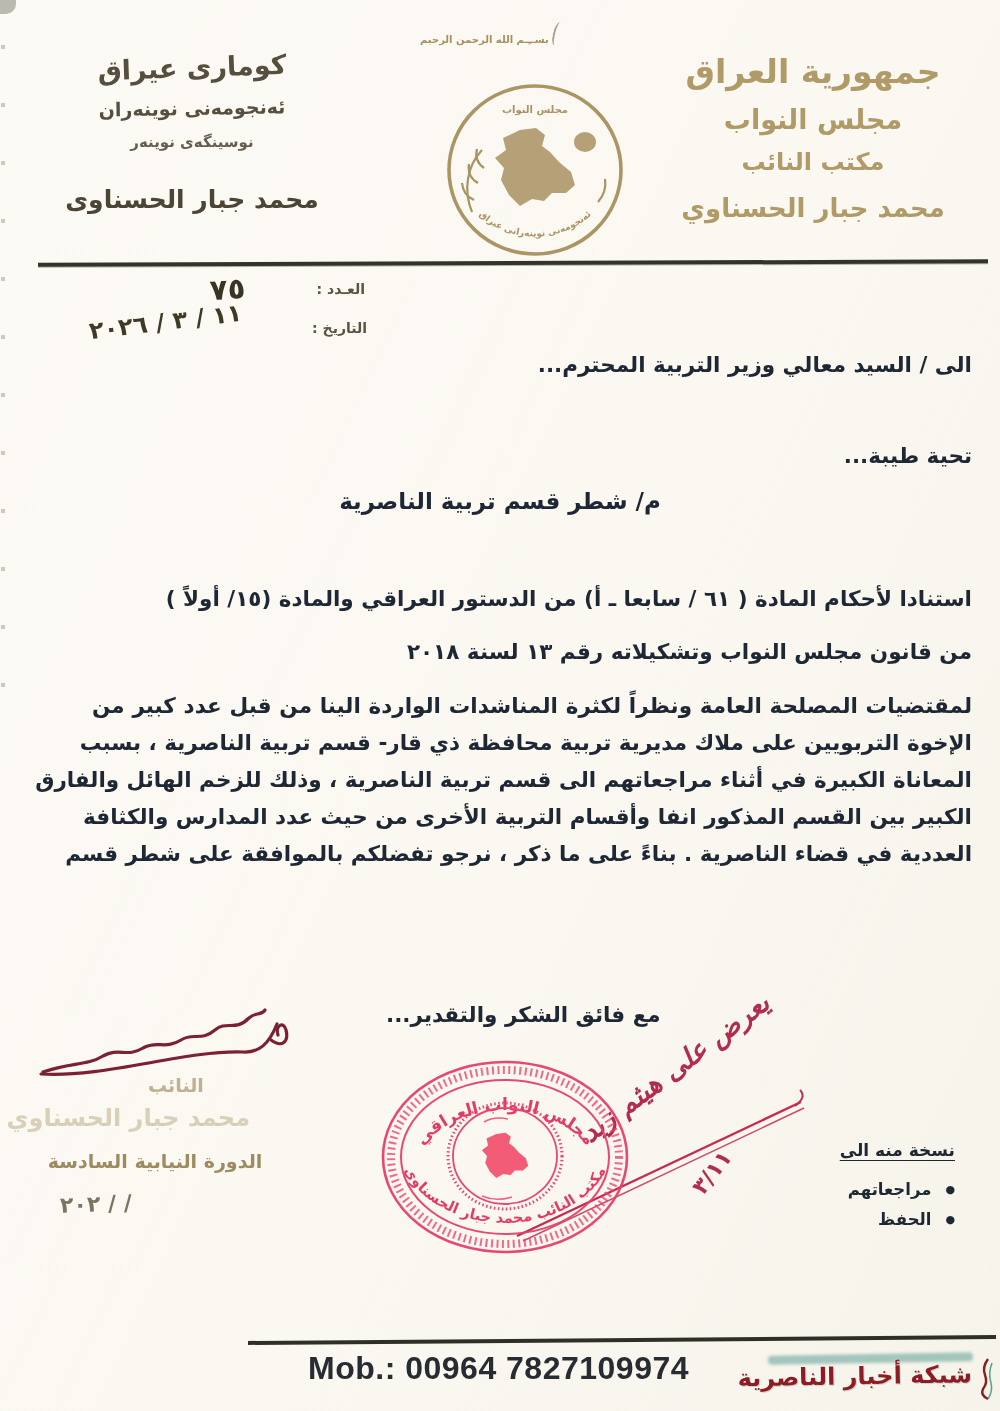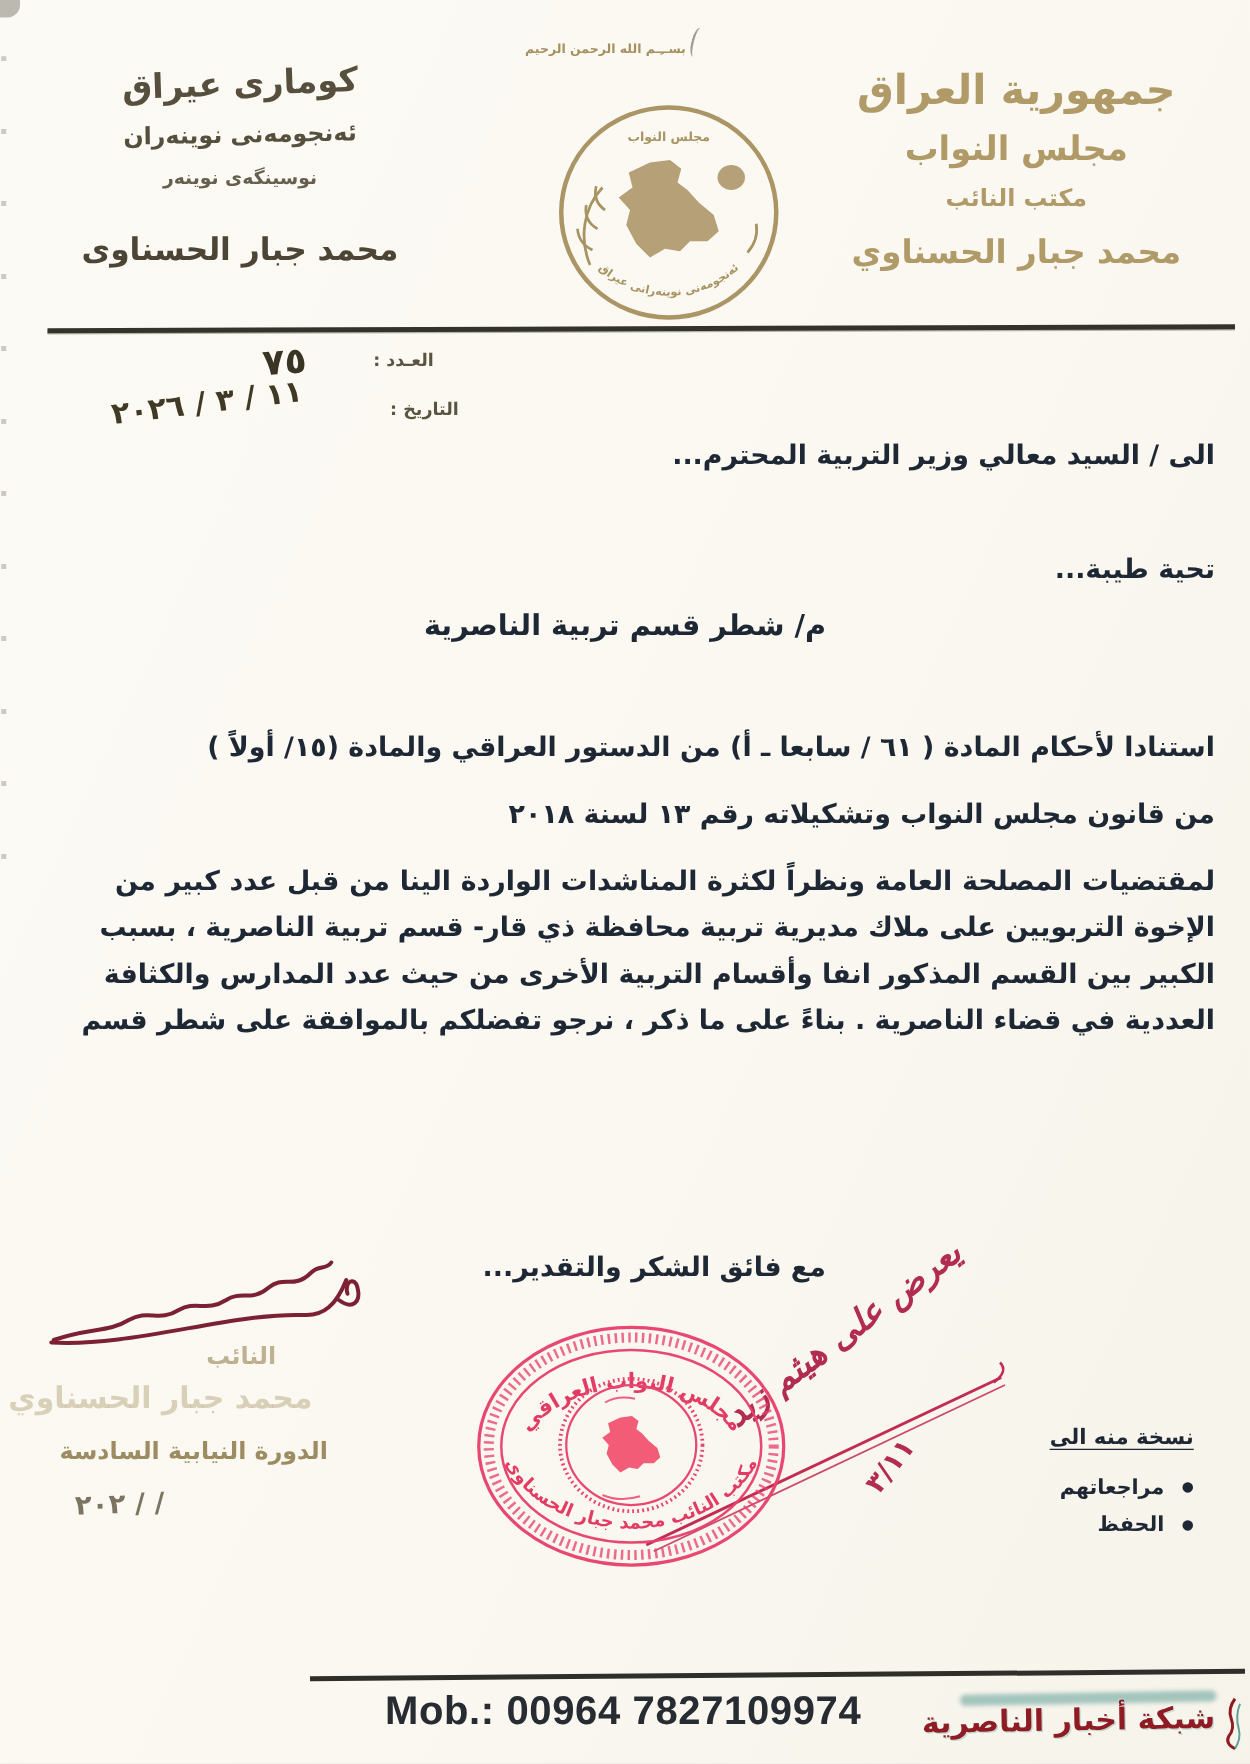--- a/index.html
+++ b/index.html
@@ -25,33 +25,33 @@
   
   .kurdish-block{ left:42px; top:52px; width:300px; text-align:center; color:#564f3e; direction:rtl;}
   .kurdish-block .l1{ font-size:27px; font-weight:700; transform:rotate(-2deg);}
   .kurdish-block .l2{ font-size:19px; font-weight:700; margin-top:14px; transform:rotate(-1deg);}
   .kurdish-block .l3{ font-size:15px; font-weight:700; margin-top:14px; opacity:.9;}
   .kurdish-block .nm{ font-size:25px; font-weight:700; margin-top:34px; letter-spacing:1px; color:#4c4536;}
 
   .arabic-block{ left:648px; top:52px; width:330px; text-align:center; color:#b09a68; direction:rtl;}
   .arabic-block .l1{ font-size:33px; font-weight:700;}
   .arabic-block .l2{ font-size:27px; font-weight:700; margin-top:13px;}
-  .arabic-block .l3{ font-size:19px; font-weight:700; margin-top:13px;}
+  .arabic-block .l3{ font-size:24px; font-weight:700; margin-top:13px;}
   .arabic-block .nm{ font-size:26px; font-weight:700; margin-top:17px; letter-spacing:1px;}
 
   .bismillah{ left:420px; top:34px; width:230px; text-align:left; font-size:10px; font-weight:700;
     color:#a5905e; direction:rtl; letter-spacing:.5px;}
 
   .emblem{ left:432px; top:80px; width:206px; height:182px;}
 
   .header-rule{ left:38px; top:261px; width:950px; height:4px; background:#33322b; transform:rotate(-.2deg);
     box-shadow:0 1px 0 rgba(51,50,43,.35);}
 
   
-  .num-label{ left:252px; top:281px; width:95px; font-size:14px; font-weight:700; color:#5a5340; direction:rtl; letter-spacing:-.3px;}
+  .num-label{ left:270px; top:281px; width:95px; font-size:14px; font-weight:700; color:#5a5340; direction:rtl; letter-spacing:-.3px;}
   .num-value{ left:185px; top:272px; width:85px; font-size:29px; font-weight:700; color:#3a3424; transform:rotate(-4deg); text-align:center;}
   .date-label{ left:292px; top:320px; width:75px; font-size:14px; font-weight:700; color:#5a5340; direction:rtl; letter-spacing:-.3px;}
   .date-value{ left:48px; top:308px; width:235px; font-size:24px; font-weight:700; color:#3f3926; direction:rtl;
     transform:rotate(-7deg); text-align:center;}
 
   
   .to-line{ right:28px; top:352px; font-size:21.5px; font-weight:700; white-space:nowrap;}
   .greeting{ right:28px; top:443px; font-size:21.5px; font-weight:700;}
   .subject{ left:0; right:0; top:488px; text-align:center; font-size:23px; font-weight:700;}
   .legal1{ right:28px; top:586px; font-size:21.5px; font-weight:700; white-space:nowrap;}
@@ -66,21 +66,21 @@
   .annot-text{ left:540px; top:1052px; width:270px; text-align:center; direction:rtl;
     font-size:27px; font-weight:700; color:#b12c4e; transform:rotate(-37deg); letter-spacing:1px;
     font-style:italic;}
   .annot-swoosh{ left:505px; top:1048px; width:320px; height:200px;}
 
   
   .stamp{ left:372px; top:1056px; width:266px; height:202px; opacity:.96;}
 
   
   .sig-svg{ left:35px; top:1000px; width:255px; height:85px;}
-  .sig-title{ left:148px; top:1074px; width:90px; font-size:19px; font-weight:700; color:rgba(158,138,94,.65); text-align:center; direction:rtl;}
+  .sig-title{ left:148px; top:1074px; width:90px; font-size:19px; font-weight:700; color:rgba(158,138,94,.65); text-align:left; direction:rtl;}
   .sig-name{ left:70px; top:1104px; width:180px; font-size:24px; font-weight:700; color:rgba(176,158,112,.45); text-align:center; direction:rtl; white-space:nowrap;}
   .sig-term{ left:45px; top:1150px; width:220px; font-size:19px; font-weight:700; color:rgba(146,126,82,.9); text-align:center; direction:rtl; white-space:nowrap;}
   .sig-date{ left:60px; top:1190px; width:160px; font-size:22px; font-weight:700; color:rgba(92,82,60,.8);
     direction:ltr; text-align:left; transform:rotate(-2deg); letter-spacing:4px;}
 
   
   .copies{ right:45px; top:1140px; width:120px; direction:rtl; text-align:right;}
   .copies-heading{ font-size:17px; font-weight:700; text-decoration:underline; text-underline-offset:4px; margin-bottom:20px;}
   .copy-item{ font-size:16.5px; font-weight:700; margin-bottom:11px;}
   .copy-item::before{ content:"●"; font-size:11px; margin-left:14px; position:relative; top:-2px;}
@@ -149,20 +149,21 @@
   <div class="abs date-value">١١ / ٣ / ٢٠٢٦</div>
 
   <div class="abs to-line ar">الى / السيد معالي وزير التربية المحترم...</div>
   <div class="abs greeting ar">تحية طيبة...</div>
   <div class="abs subject ar">م/ شطر قسم تربية الناصرية</div>
   <div class="abs legal1 ar">استنادا لأحكام المادة ( ٦١ / سابعا ـ أ) من الدستور العراقي والمادة (١٥/ أولاً )</div>
   <div class="abs legal2 ar">من قانون مجلس النواب وتشكيلاته رقم ١٣ لسنة ٢٠١٨</div>
   <div class="abs body-lines">
       <div class="body-line">لمقتضيات المصلحة العامة ونظراً لكثرة المناشدات الواردة الينا من قبل عدد كبير من</div>
       <div class="body-line">الإخوة التربويين على ملاك مديرية تربية محافظة ذي قار- قسم تربية الناصرية ، بسبب</div>
+      <div class="body-line">المعاناة الكبيرة في أثناء مراجعاتهم الى قسم تربية الناصرية ، وذلك للزخم الهائل والفارق</div>
       <div class="body-line">الكبير بين القسم المذكور انفا وأقسام التربية الأخرى من حيث عدد المدارس والكثافة</div>
       <div class="body-line">العددية في قضاء الناصرية . بناءً على ما ذكر ، نرجو تفضلكم بالموافقة على شطر قسم</div>
     </div>
   <div class="abs closing">مع فائق الشكر والتقدير...</div>
 
   <div class="abs annot-text">يعرض على هيثم زيد</div>
   <svg class="abs annot-swoosh" viewBox="0 0 320 200">
     <path d="M 12,188 L 296,54" stroke="#c22b52" stroke-width="2.4" fill="none"></path>
     <path d="M 18,193 L 299,60" stroke="#c22b52" stroke-width="1.4" fill="none" opacity=".85"></path>
     <path d="M 290,58 q 12,-9 5,-16" stroke="#c22b52" stroke-width="2" fill="none"></path>

